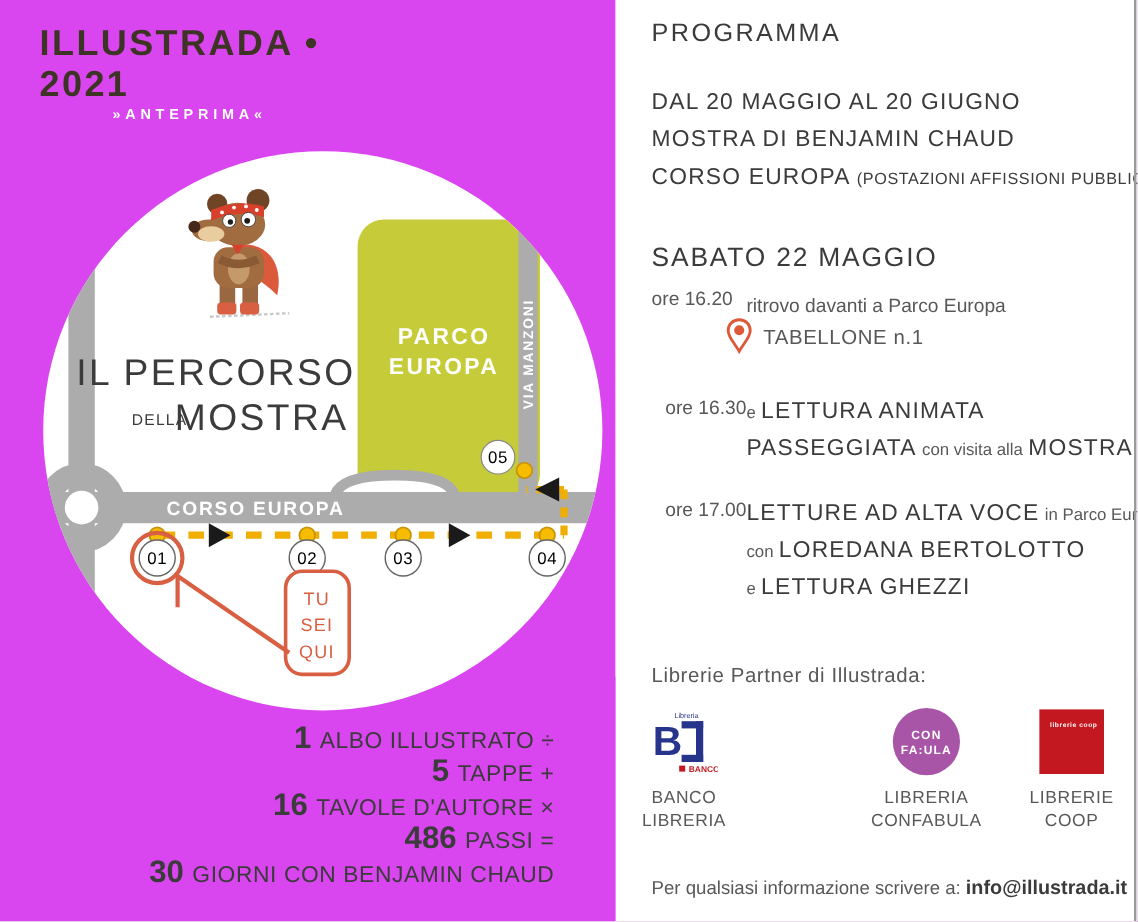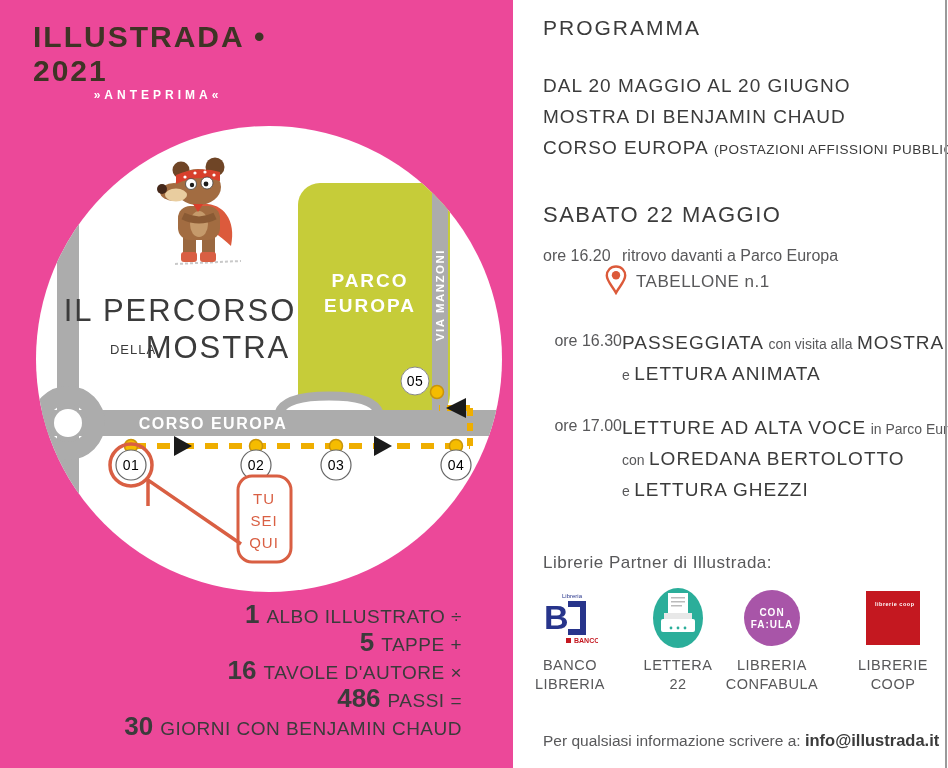--- a/index.html
+++ b/index.html
@@ -1,20 +1,20 @@
 <!DOCTYPE html>
 <html><head>
 <meta charset="utf-8">
 <style>
   html,body{margin:0;padding:0;background:#e8e8e8;}
   .page{position:relative;width:948px;height:768px;background:#ffffff;overflow:hidden;
         font-family:"Liberation Sans",sans-serif;color:#3B3B3B;}
   .hand{font-family:"Liberation Sans",sans-serif;letter-spacing:1px;color:#3B3B3B;}
   
-  .left{position:absolute;left:0;top:0;width:513px;height:768px;background:#ec4899;}
+  .left{position:absolute;left:0;top:0;width:513px;height:768px;background:#d946ef;}
   .logo{position:absolute;left:33px;top:20px;width:250px;}
   .logo-line{font-size:30px;font-weight:700;letter-spacing:2px;color:#3E3425;}
   .logo-sub{margin-top:0;text-align:center;color:#ffffff;font-weight:700;
             font-size:12px;letter-spacing:4px;}
   .map{position:absolute;left:33px;top:125px;width:472px;height:472px;}
   .map text{font-family:"Liberation Sans",sans-serif;}
   
   .equation{position:absolute;right:51px;top:599px;text-align:right;}
   .eq-line{display:flex;justify-content:flex-end;align-items:baseline;gap:7px;height:28px;}
   .eq-num{font-size:26px;font-weight:700;color:#3B3B3B;letter-spacing:0;}
@@ -176,40 +176,40 @@
     <div class="programma hand">PROGRAMMA</div>
 
     <div class="dates hand">
       <div>DAL 20 MAGGIO AL 20 GIUGNO</div>
       <div>MOSTRA DI BENJAMIN CHAUD</div>
       <div><span>CORSO EUROPA</span> <span class="note">(POSTAZIONI AFFISSIONI PUBBLICHE)</span></div>
     </div>
 
     <div class="sabato hand">SABATO 22 MAGGIO</div>
 
-    <div class="event" style="top:241px;align-items:center;">
+    <div class="event" style="top:241px;">
       <div class="etime">ore 16.20</div>
       <div class="econtent">ritrovo davanti a Parco Europa</div>
     </div>
     <div class="pinrow">
       <svg width="22" height="30" viewBox="0 0 22 30">
         <path d="M11 1.5 C5.4 1.5 1.8 5.8 1.8 10.6 C1.8 16 7.2 21 11 27.8 C14.8 21 20.2 16 20.2 10.6 C20.2 5.8 16.6 1.5 11 1.5 Z" fill="#ffffff" stroke="#DC5A3A" stroke-width="2.4"></path>
         <circle cx="11" cy="10.2" r="4.2" fill="#DC5A3A"></circle>
       </svg>
       <div class="pinlabel">TABELLONE n.1</div>
     </div>
 
     <div class="event" style="top:328px;">
       <div class="etime pad">ore 16.30</div>
       <div class="econtent">
+        <div><span class="em">e</span>
+          <span class="et">LETTURA ANIMATA</span></div>
         <div><span class="et">PASSEGGIATA</span>
           <span class="em">con visita alla</span>
           <span class="et">MOSTRA</span></div>
-        <div><span class="em">e</span>
-          <span class="et">LETTURA ANIMATA</span></div>
       </div>
     </div>
 
     <div class="event" style="top:413px;">
       <div class="etime pad">ore 17.00</div>
       <div class="econtent">
         <div><span class="et">LETTURE AD ALTA VOCE</span>
           <span class="em">in Parco Europa</span></div>
         <div><span class="em">con</span>
           <span class="et">LOREDANA BERTOLOTTO</span></div>
@@ -231,40 +231,20 @@
           <rect x="24" y="49" width="5" height="5" fill="#C41820"></rect>
           <text x="32" y="54" font-size="7" font-weight="700" fill="#C41820">BANCO</text>
         </svg>
       </div>
       <div class="plabel">
         <div>BANCO</div>
         <div>LIBRERIA</div>
       </div>
     </div>
 
-    <div class="pcol" style="left:110px;">
-      <div class="plogo">
-        <svg width="54" height="64" viewBox="0 0 54 64">
-          <ellipse cx="27" cy="32" rx="25" ry="30" fill="#2BAE9A"></ellipse>
-          <rect x="17" y="7" width="20" height="24" fill="#ffffff"></rect>
-          <rect x="20" y="11" width="14" height="1.5" fill="#BBBBBB"></rect>
-          <rect x="20" y="15" width="14" height="1.5" fill="#BBBBBB"></rect>
-          <rect x="20" y="19" width="11" height="1.5" fill="#BBBBBB"></rect>
-          <rect x="13" y="27" width="28" height="6" fill="#E8E8E8"></rect>
-          <rect x="10" y="33" width="34" height="13" rx="2" fill="#ffffff"></rect>
-          <circle cx="20" cy="42" r="1.4" fill="#2BAE9A"></circle>
-          <circle cx="27" cy="42" r="1.4" fill="#2BAE9A"></circle>
-          <circle cx="34" cy="42" r="1.4" fill="#2BAE9A"></circle>
-        </svg>
-      </div>
-      <div class="plabel">
-        <div>LETTERA</div>
-        <div>22</div>
-      </div>
-    </div>
 
     <div class="pcol" style="left:204px;">
       <div class="plogo">
         <svg width="58" height="58" viewBox="0 0 58 58">
           <circle cx="29" cy="29" r="28" fill="#A855A8"></circle>
           <text x="29" y="27" text-anchor="middle" font-size="10" font-weight="700" fill="#ffffff" letter-spacing="1">CON</text>
           <text x="29" y="39" text-anchor="middle" font-size="10" font-weight="700" fill="#ffffff" letter-spacing="1">FA:ULA</text>
         </svg>
       </div>
       <div class="plabel">

